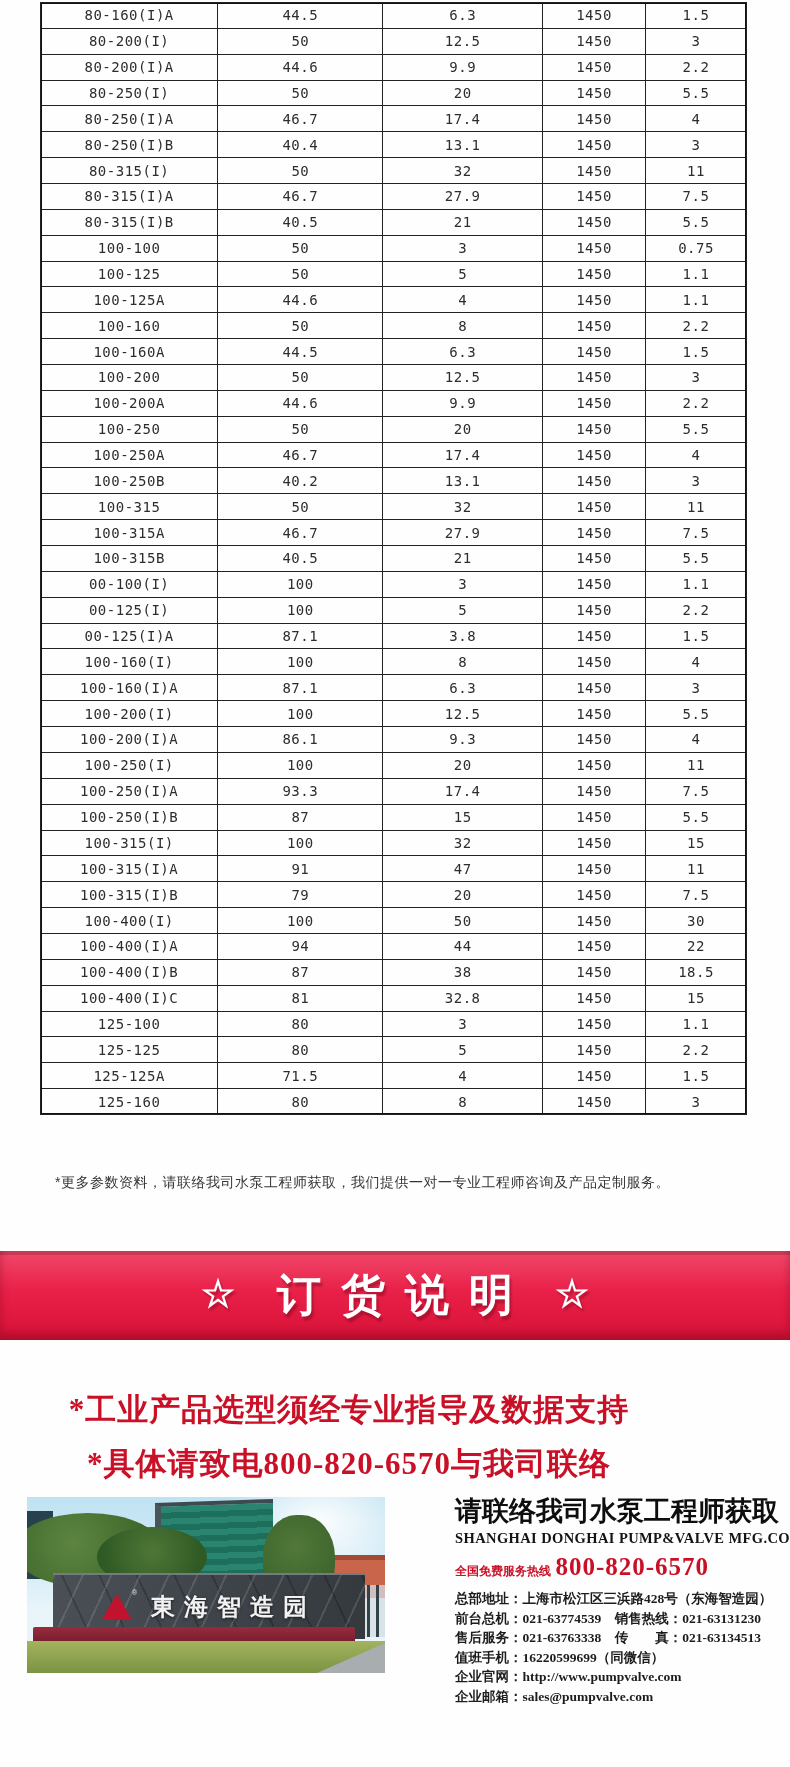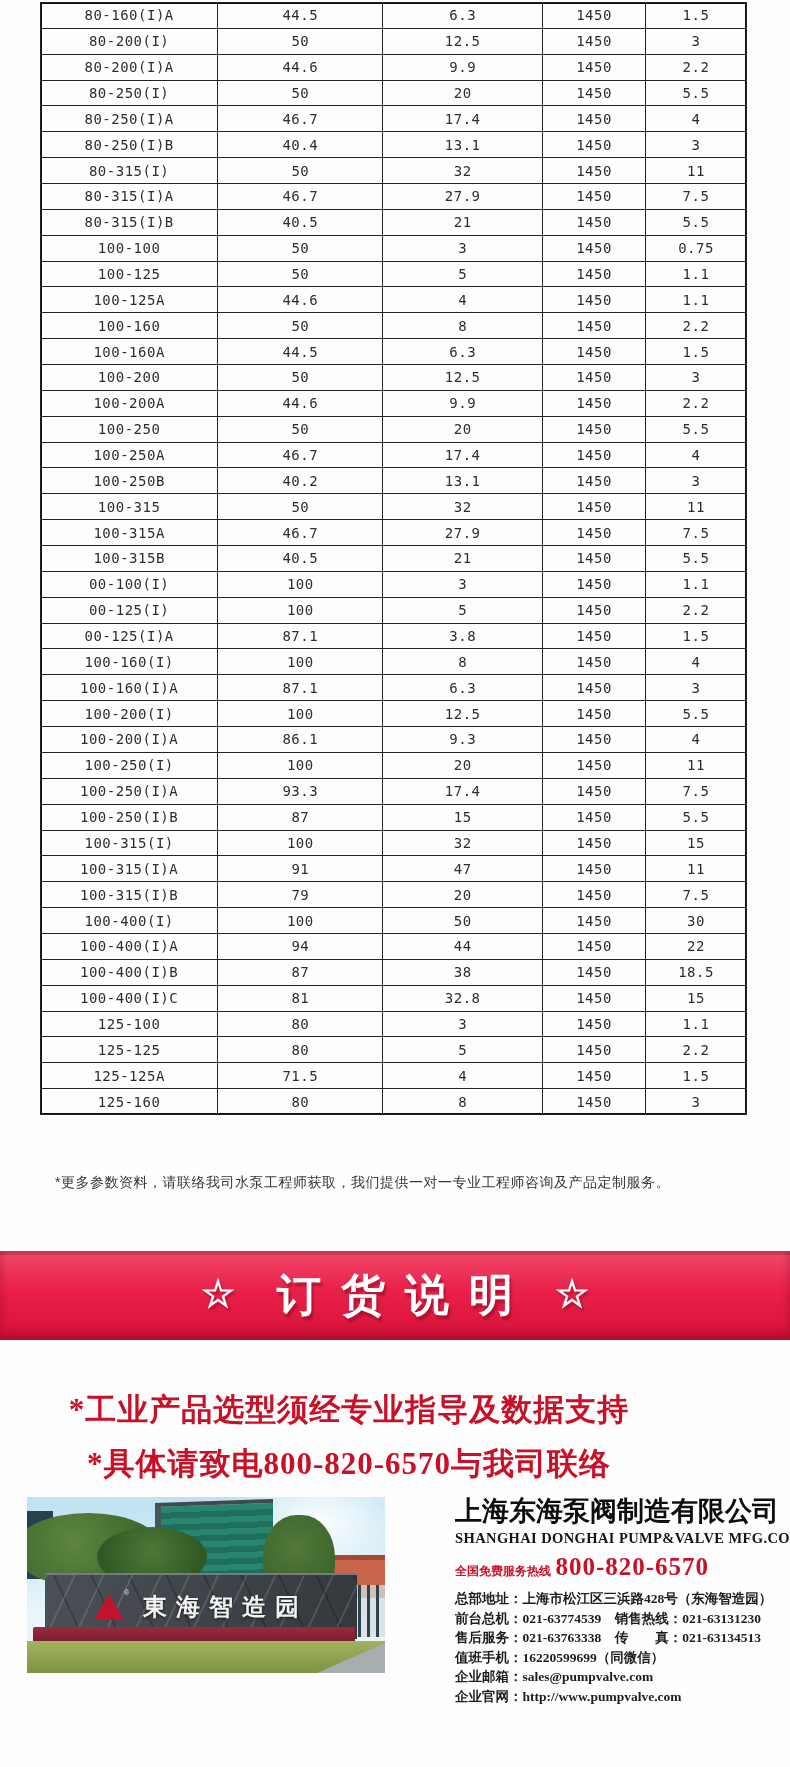--- a/index.html
+++ b/index.html
@@ -46,21 +46,21 @@
            background:repeating-linear-gradient(180deg,#2a8570 0 6px,#1d6e5b 6px 12px);
            border-left:6px solid #48565c;border-top:4px solid #3d4a50;transform:skewY(-2deg);}
   .ph-tree1{left:-14px;top:16px;width:150px;height:74px;border-radius:50%;
             background:radial-gradient(circle at 40% 40%,#5d8440,#3f692c 70%);}
   .ph-tree2{left:70px;top:30px;width:110px;height:60px;border-radius:50%;
             background:radial-gradient(circle at 50% 40%,#4e7736,#2f5a24 75%);}
   .ph-tree3{left:236px;top:18px;width:72px;height:92px;border-radius:46%;
             background:radial-gradient(circle at 45% 35%,#52793a,#3a6129 75%);}
   .ph-far{left:292px;top:58px;width:66px;height:38px;background:#c9654a;
           border-top:5px solid #a34a34;}
-  .ph-wall{left:18px;top:76px;width:312px;height:64px;border-top:2px solid #747c82;
+  .ph-wall{left:26px;top:76px;width:312px;height:64px;border-top:2px solid #747c82;
            background:
              repeating-linear-gradient(115deg,rgba(255,255,255,.12) 0 2px,transparent 2px 26px),
              repeating-linear-gradient(65deg,rgba(0,0,0,.20) 0 2px,transparent 2px 34px),
              linear-gradient(100deg,#4a5056,#34393e);
            display:flex;align-items:center;justify-content:center;gap:14px;}
   .ph-wall>*{position:static;}
   .ph-logo{width:30px;height:26px;background:#c2122d;
            clip-path:polygon(50% 0,0 100%,100% 100%);flex:0 0 auto;}
   .ph-reg{position:static;color:#e9e9e9;font-size:7px;align-self:flex-start;
           margin:14px 0 0 -14px;}
@@ -430,29 +430,29 @@
       <span class="ph-logo"></span>
       <span class="ph-reg">®</span>
       <span class="ph-sign-text">東海智造园</span>
     </div>
     <div class="ph-hedge"></div>
     <div class="ph-grass"></div>
     <div class="ph-road"></div>
   </div>
 
   <div class="info">
-    <div class="name-cn">上海东海泵阀制造有限公司</div>
+    <div class="name-cn">请联络我司水泵工程师获取</div>
     <div class="name-en">SHANGHAI DONGHAI PUMP&amp;VALVE MFG.CO.,LTD.</div>
     <div class="hotline">
       <span class="hl-label">全国免费服务热线</span>
       <span class="hl-number">800-820-6570</span>
     </div>
     <div class="details">
         <div class="d-line">总部地址：上海市松江区三浜路428号（东海智造园）</div>
         <div class="d-line">前台总机：021-63774539　销售热线：021-63131230</div>
         <div class="d-line">售后服务：021-63763338　传　　真：021-63134513</div>
         <div class="d-line">值班手机：16220599699（同微信）</div>
+        <div class="d-line">企业官网：http://www.pumpvalve.com</div>
         <div class="d-line">企业邮箱：sales@pumpvalve.com</div>
-        <div class="d-line">企业官网：http://www.pumpvalve.com</div>
       </div>
   </div>
 
 </div>
 
 </body></html>

